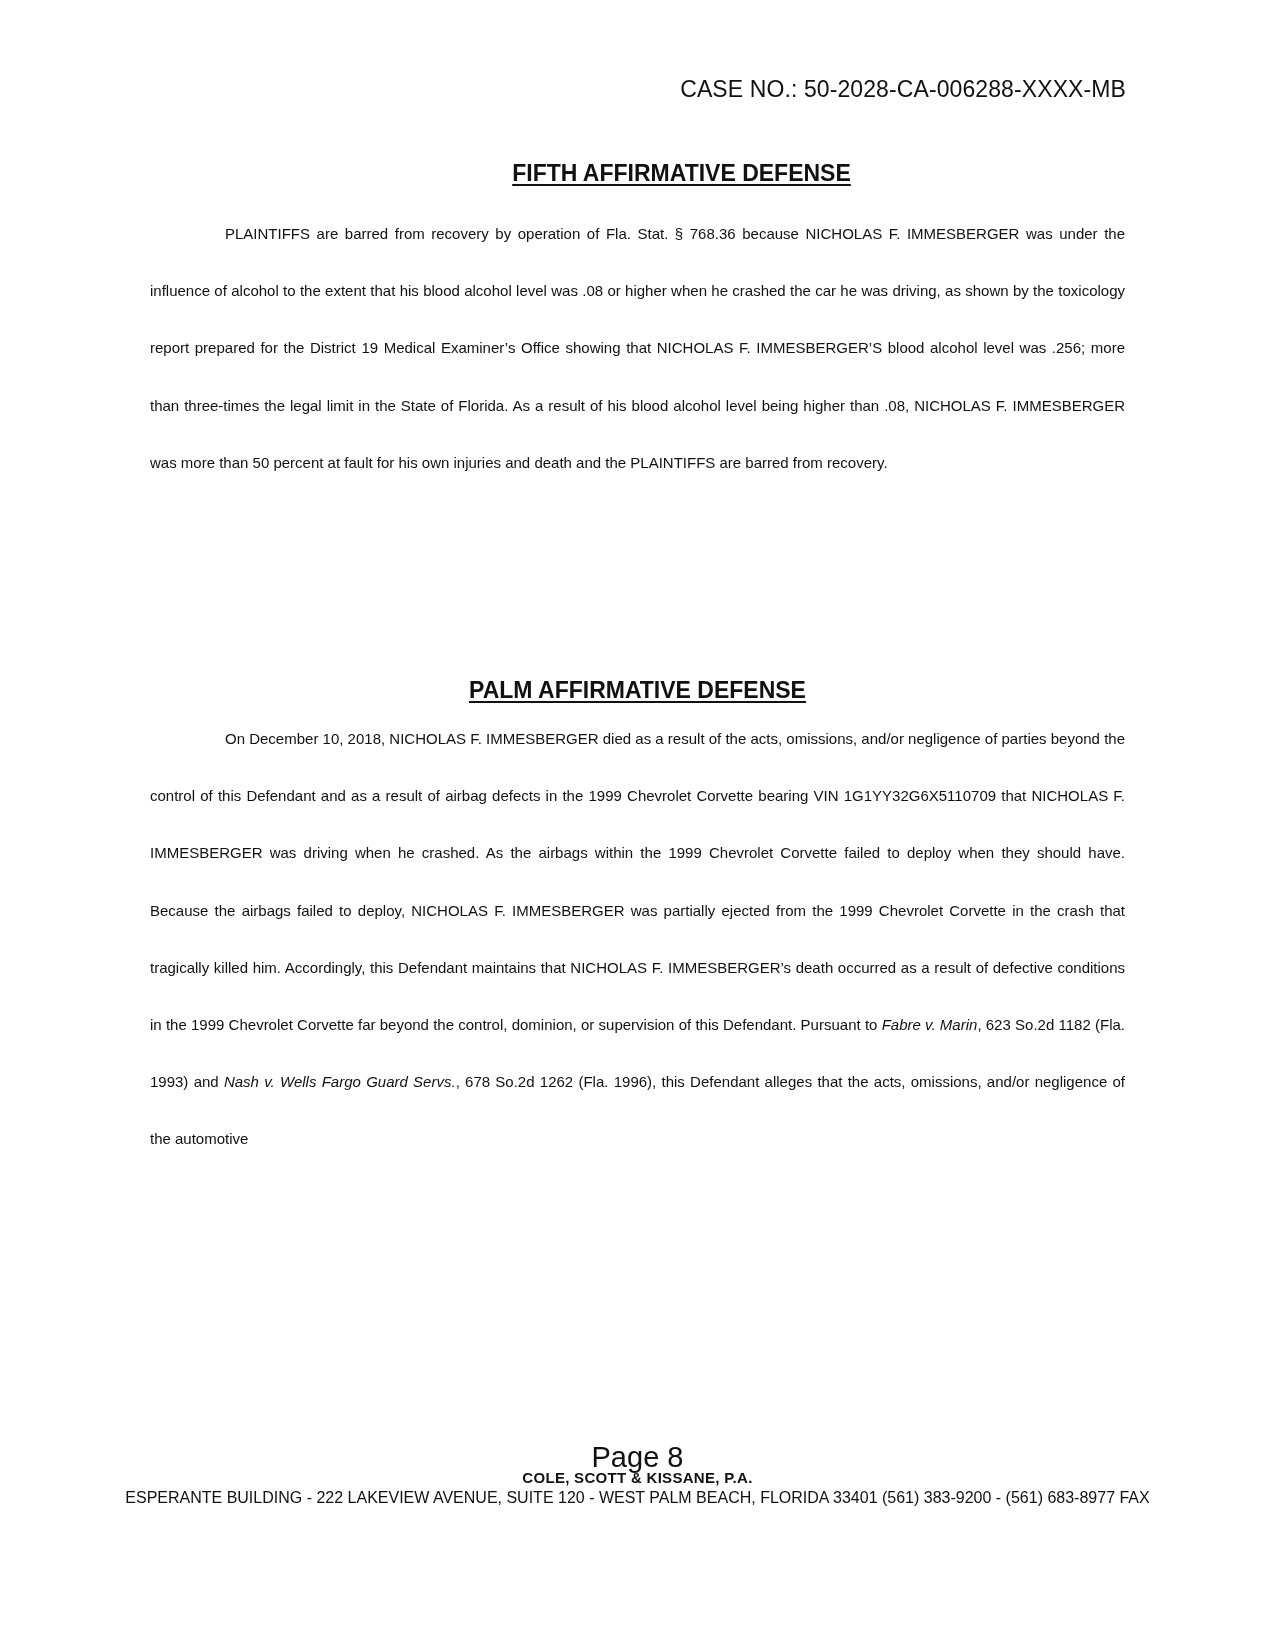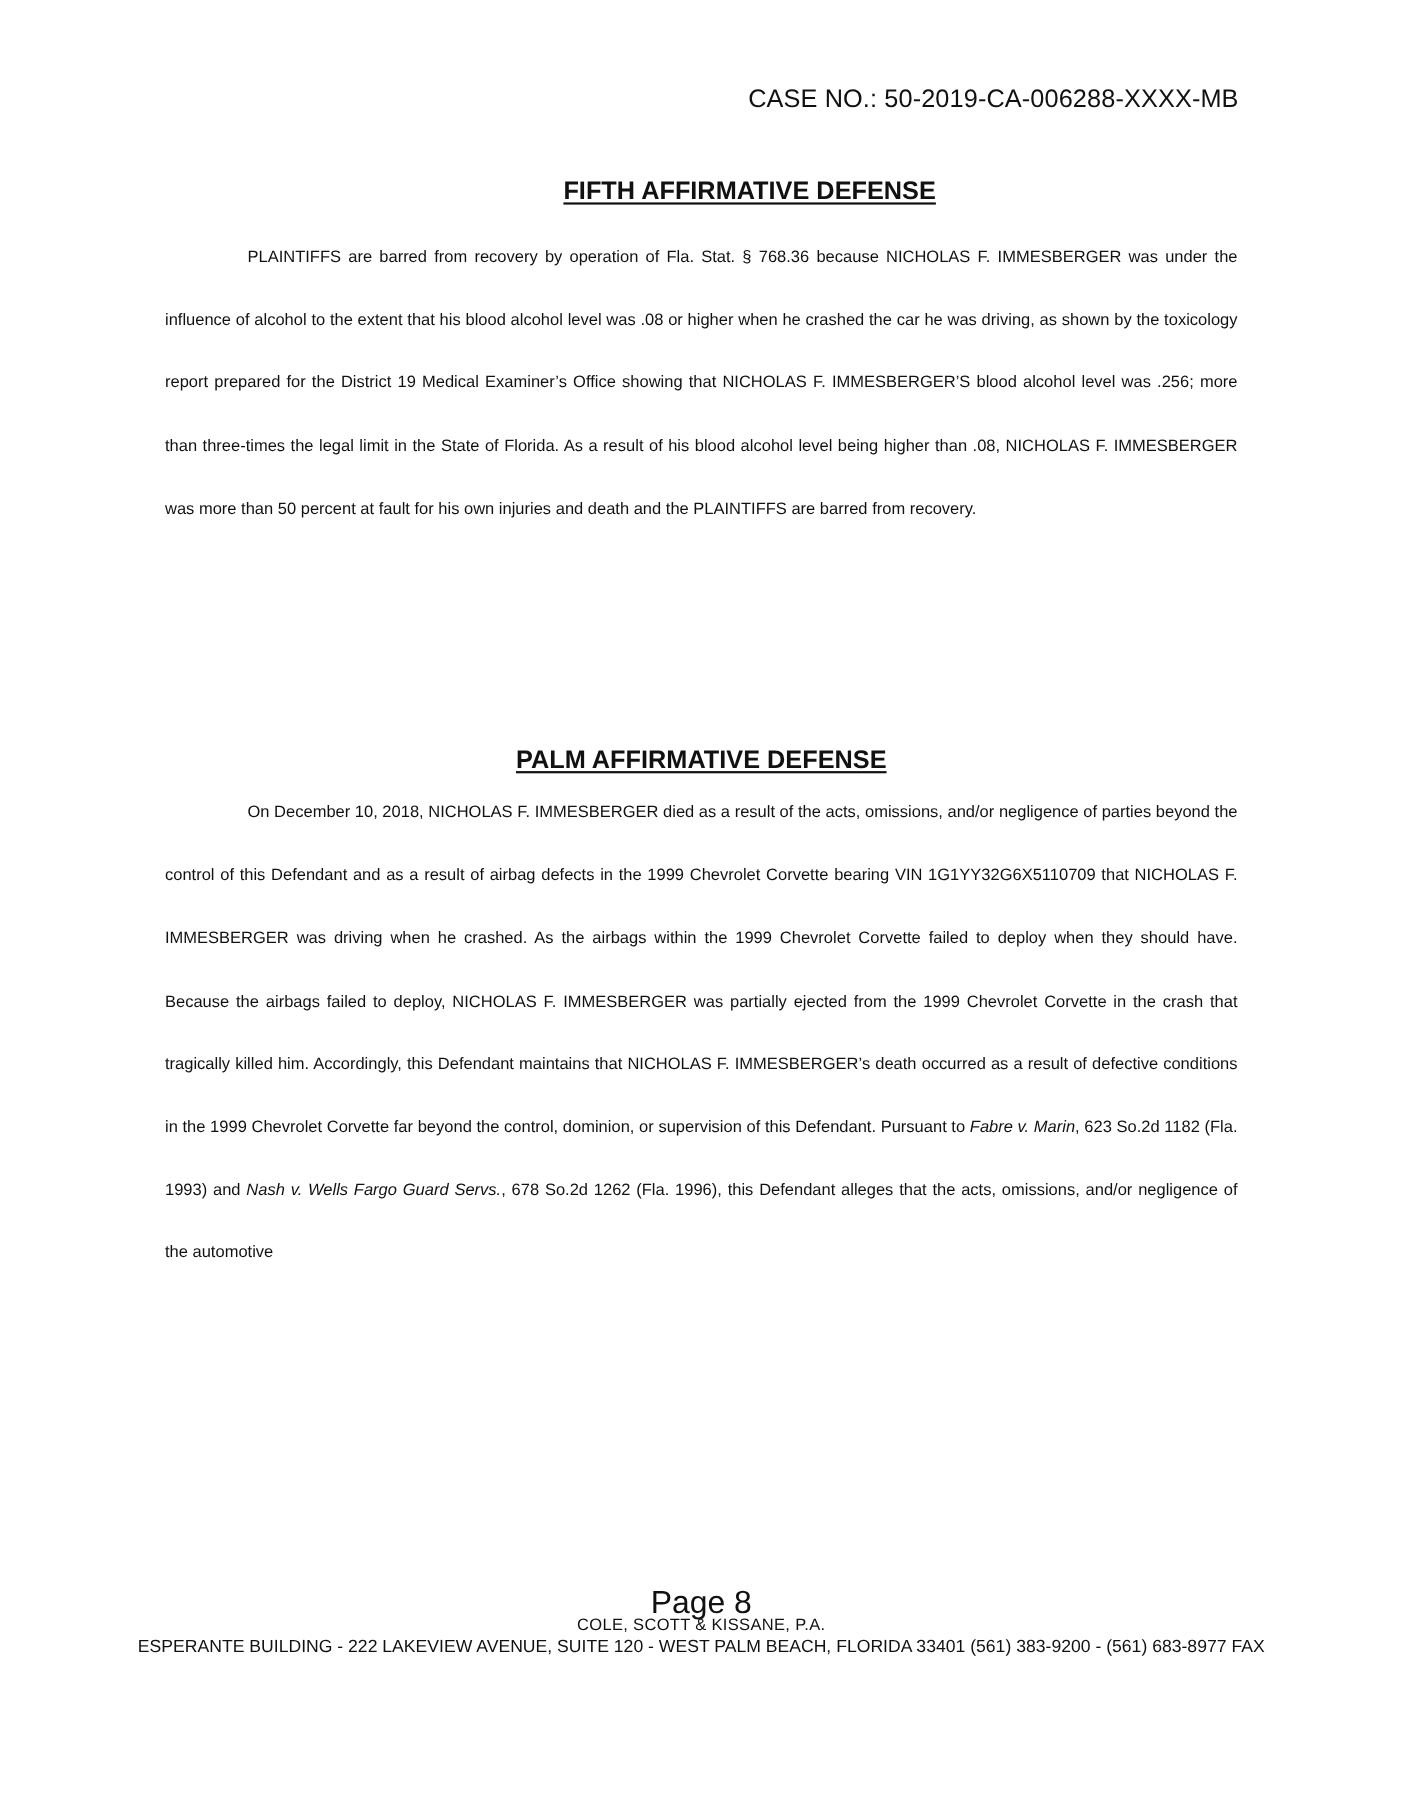--- a/index.html
+++ b/index.html
@@ -10,27 +10,27 @@
              font-size: 23px; text-decoration: underline; text-underline-offset: 3px; }
   .h5 { top: 160px; margin-left: 44px; }
   .h6 { top: 677px; }
   .para { position: absolute; left: 150px; width: 975px; font-size: 15px; line-height: 57.2px;
           text-align: justify; text-indent: 75px; }
   .p5 { top: 205px; }
   .p6 { top: 710px; }
   .para i { font-style: italic; }
   .footer { position: absolute; left: 0; width: 1275px; text-align: center; }
   .page-num { top: 1441px; font-size: 29px; }
-  .firm { top: 1469px; font-size: 15px; font-weight: normal; letter-spacing: 0.3px; }
+  .firm { top: 1469px; font-size: 15px; font-weight: bold; letter-spacing: 0.3px; }
   .address { top: 1489px; font-size: 16px; }
 </style>
 </head>
 <body>
 
-<div class="case-no">CASE NO.:  50-2019-CA-006288-XXXX-MB</div>
+<div class="case-no">CASE NO.:  50-2028-CA-006288-XXXX-MB</div>
 
 <div class="heading h5">FIFTH AFFIRMATIVE DEFENSE</div>
 <div class="para p5">PLAINTIFFS are barred from recovery by operation of Fla. Stat. § 768.36 because NICHOLAS F. IMMESBERGER was under the influence of alcohol to the extent that his blood alcohol level was .08 or higher when he crashed the car he was driving, as shown by the toxicology report prepared for the District 19 Medical Examiner’s Office showing that NICHOLAS F. IMMESBERGER’S blood alcohol level was .256; more than three-times the legal limit in the State of Florida. As a result of his blood alcohol level being higher than .08, NICHOLAS F. IMMESBERGER was more than 50 percent at fault for his own injuries and death and the PLAINTIFFS are barred from recovery.</div>
 
 <div class="heading h6">PALM AFFIRMATIVE DEFENSE</div>
 <div class="para p6"><span>On December 10, 2018, NICHOLAS F. IMMESBERGER died as a result of the acts, omissions, and/or negligence of parties beyond the control of this Defendant and as a result of airbag defects in the 1999 Chevrolet Corvette bearing VIN 1G1YY32G6X5110709 that NICHOLAS F. IMMESBERGER was driving when he crashed. As the airbags within the 1999 Chevrolet Corvette failed to deploy when they should have. Because the airbags failed to deploy, NICHOLAS F. IMMESBERGER was partially ejected from the 1999 Chevrolet Corvette in the crash that tragically killed him. Accordingly, this Defendant maintains that NICHOLAS F. IMMESBERGER’s death occurred as a result of defective conditions in the 1999 Chevrolet Corvette far beyond the control, dominion, or supervision of this Defendant. Pursuant to </span><i>Fabre v. Marin</i><span>, 623 So.2d 1182 (Fla. 1993) and </span><i>Nash v. Wells Fargo Guard Servs.</i><span>, 678 So.2d 1262 (Fla. 1996), this Defendant alleges that the acts, omissions, and/or negligence of the automotive</span></div>
 
 <div class="footer page-num">Page 8</div>
 <div class="footer firm">COLE, SCOTT &amp; KISSANE, P.A.</div>
 <div class="footer address">ESPERANTE BUILDING - 222 LAKEVIEW AVENUE, SUITE 120  - WEST PALM BEACH, FLORIDA 33401 (561) 383-9200 - (561) 683-8977 FAX</div>

